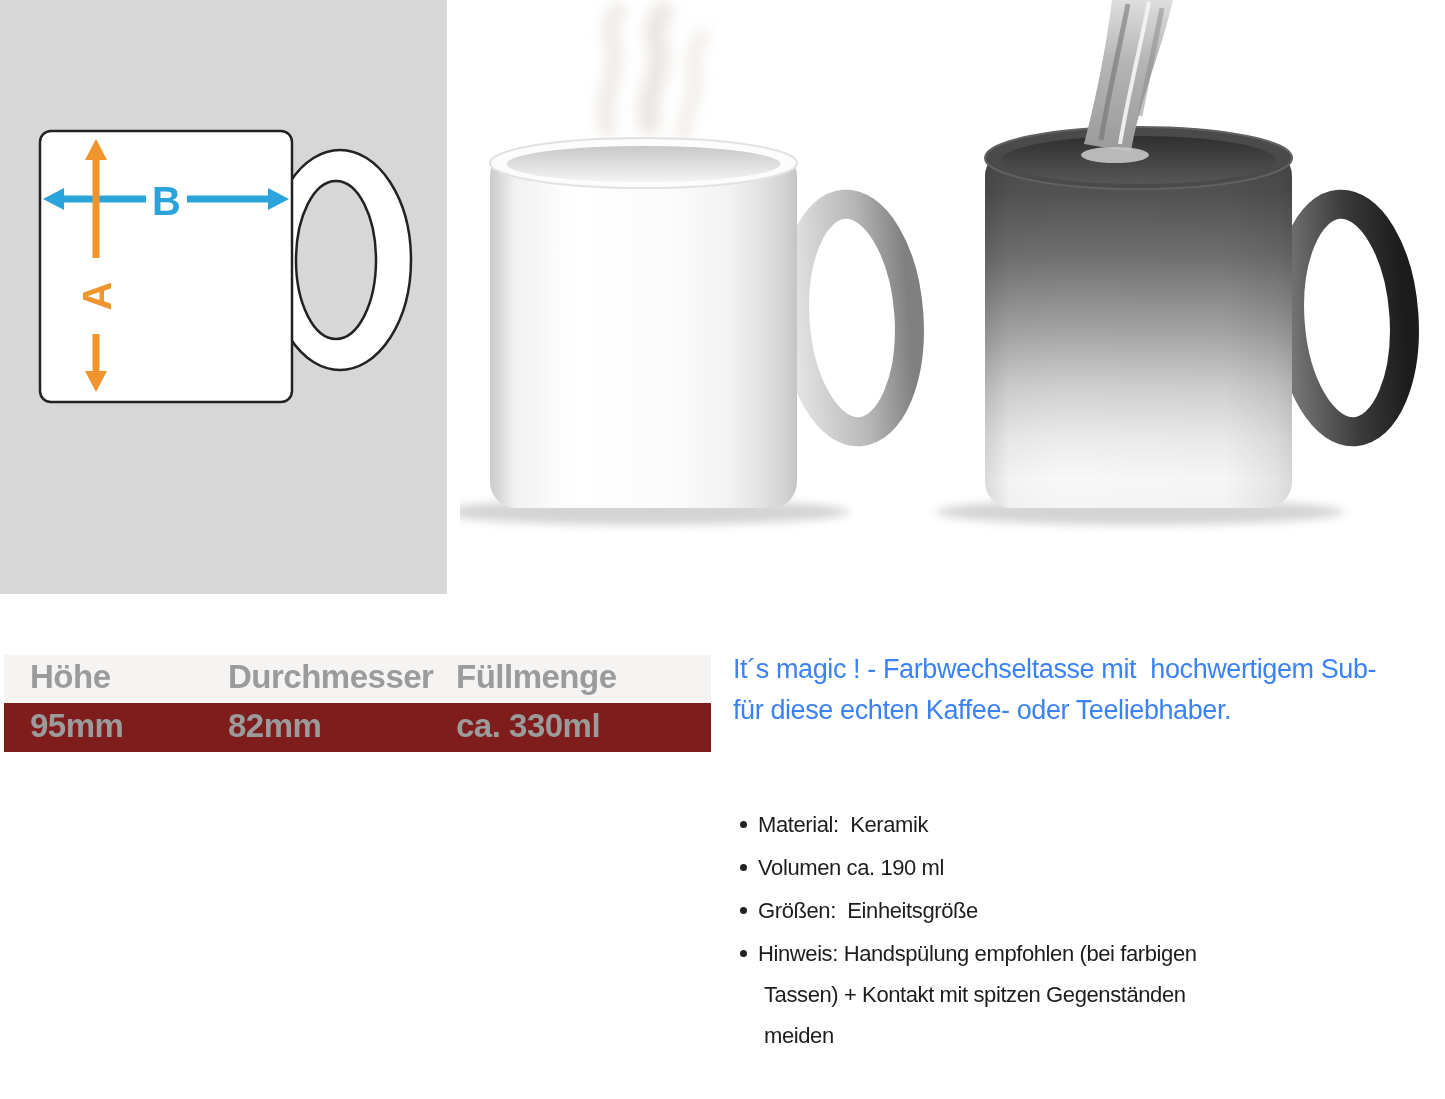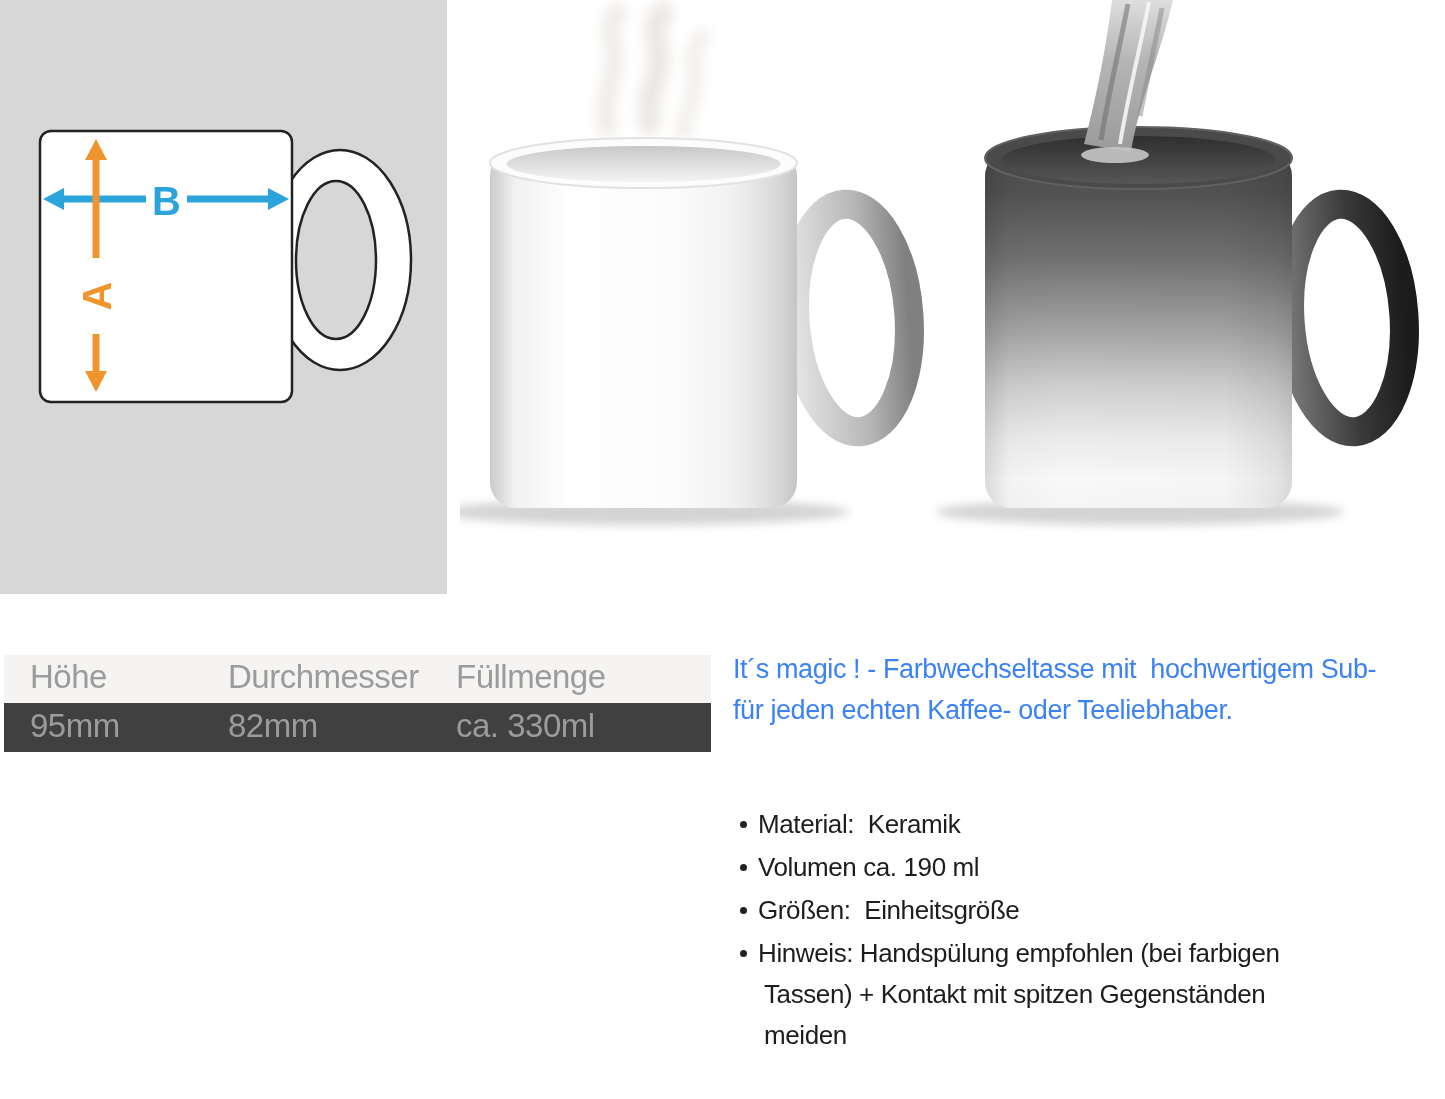--- a/index.html
+++ b/index.html
@@ -7,31 +7,31 @@
           font-family:"Liberation Sans",sans-serif;}
   
   .dim-panel{position:absolute;left:0px;top:0px;width:447px;height:594px;background:#d7d7d8;}
   .dim-label{font-family:"Liberation Sans",sans-serif;font-weight:bold;font-size:40px;}
   
   .photos-svg{position:absolute;left:460px;top:0px;}
   
   .spec-table{position:absolute;left:4px;top:655px;width:707px;}
   .spec-row{position:relative;width:707px;}
   .spec-head{height:48px;background:#f5f4f2;}
-  .spec-vals{height:49px;background:#404040;}
+  .spec-vals{height:49px;background:#7f1d1d;}
   .spec-cell{position:absolute;top:50%;transform:translateY(-54%);font-size:33px;
-             color:#9b9b9b;letter-spacing:-0.5px;white-space:pre-wrap;}
+             color:#9b9b9b;letter-spacing:-0.5px;white-space:pre-wrap;font-weight:bold;}
   .spec-c1{left:26px;} .spec-c2{left:224px;} .spec-c3{left:452px;}
   
   .para{position:absolute;left:733px;top:649px;width:700px;color:#3b82f6;}
   .para div{font-size:27px;line-height:41px;letter-spacing:-0.4px;white-space:pre-wrap;}
   .bullets{position:absolute;left:733px;top:804px;width:700px;list-style:none;margin:0;padding:0;color:#1d1d1b;}
   .bullets li{position:relative;padding-left:25px;margin-bottom:2px;}
   .dot{position:absolute;left:7px;top:17px;width:7px;height:7px;border-radius:50%;background:#222;}
-  .b-lines div{font-size:26px;line-height:41px;letter-spacing:-0.4px;white-space:pre-wrap;}
+  .b-lines div{font-size:22px;line-height:41px;letter-spacing:-0.4px;white-space:pre-wrap;}
   .b-lines div + div{margin-left:6px;}
 </style>
 </head>
 <body>
 
 <div class="canvas">
 
   <section class="dim-panel">
     <svg width="447" height="594" viewBox="0 0 447 594">
 
@@ -156,21 +156,21 @@
     </div>
     <div class="spec-row spec-vals">
       <span class="spec-cell spec-c1">95mm</span>
       <span class="spec-cell spec-c2">82mm</span>
       <span class="spec-cell spec-c3">ca. 330ml</span>
     </div>
   </div>
 
   <div class="para">
     <div>It´s magic ! - Farbwechseltasse mit  hochwertigem Sub-</div>
-    <div>für jeden echten Kaffee- oder Teeliebhaber.</div>
+    <div>für diese echten Kaffee- oder Teeliebhaber.</div>
   </div>
 
   <ul class="bullets">
     <li>
       <span class="dot"></span>
       <div class="b-lines">
           <div>Material:  Keramik</div>
         </div>
     </li>
     <li>

